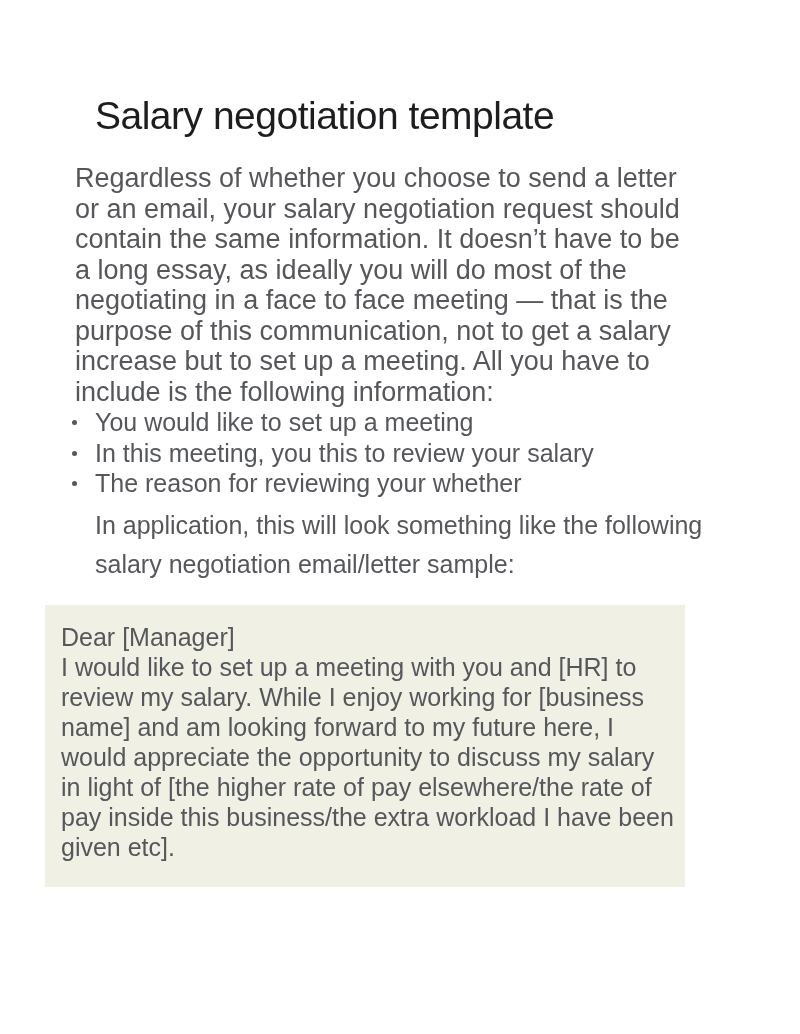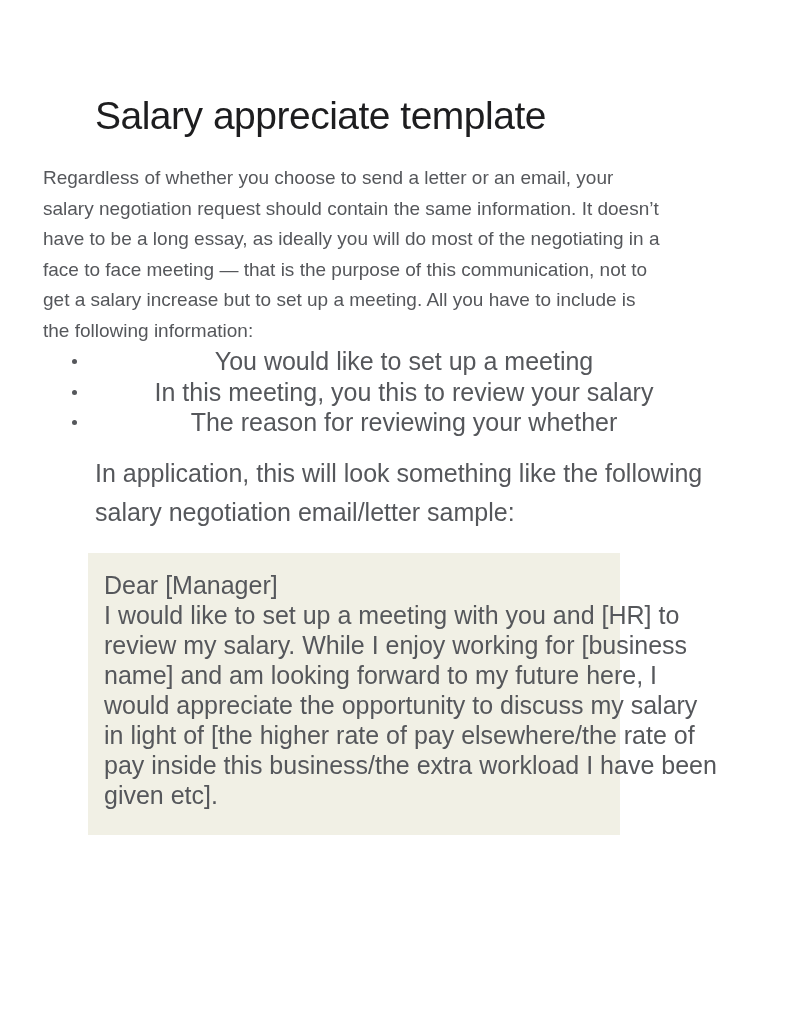--- a/index.html
+++ b/index.html
@@ -24,31 +24,30 @@
   }
   .page-title {
     margin: 95px 0 0 95px;
     font-size: 39px;
     line-height: 42px;
     font-weight: 400;
     letter-spacing: -0.5px;
     color: var(--title-text);
   }
   .intro {
-    margin: 26px 0 0 43px;
+    margin: 26px 0 0 75px;
     width: 618px;
-    font-size: 19px;
+    font-size: 27px;
     line-height: 30.5px;
     color: var(--body-text);
   }
   .bullet-list {
     list-style: none;
-    margin: 0 0 16px 95px;
+    margin: 0 0 7px 95px;
     width: 618px;
-    text-align: center;
   }
   .bullet-list li {
     position: relative;
     font-size: 25px;
     line-height: 30.5px;
     color: var(--body-text);
   }
   .bullet-list li::before {
     content: "";
     position: absolute;
@@ -60,38 +59,38 @@
     background: var(--body-text);
   }
   .lead-in {
     margin: 0 0 0 95px;
     width: 618px;
     font-size: 25px;
     line-height: 39px;
     color: var(--body-text);
   }
   .sample-box {
-    margin: 21px 0 0 88px;
-    width: 532px;
+    margin: 21px 0 0 45px;
+    width: 640px;
     background: var(--sample-bg);
     padding: 17px 12px 25px 16px;
   }
   .sample-box .line {
     font-size: 25px;
     line-height: 30px;
     color: var(--body-text);
     width: 614px;
   }
 </style>
 </head>
 <body>
 
 <div class="page">
 
-  <h1 class="page-title">Salary appreciate template</h1>
+  <h1 class="page-title">Salary negotiation template</h1>
 
   <p class="intro">Regardless of whether you choose to send a letter or an email, your salary negotiation request should contain the same information. It doesn’t have to be a long essay, as ideally you will do most of the negotiating in a face to face meeting — that is the purpose of this communication, not to get a salary increase but to set up a meeting. All you have to include is the following information:</p>
 
   <ul class="bullet-list">
     <li>You would like to set up a meeting</li>
     <li>In this meeting, you this to review your salary</li>
     <li>The reason for reviewing your whether</li>
   </ul>
 
   <p class="lead-in">In application, this will look something like the following salary negotiation email/letter sample:</p>

